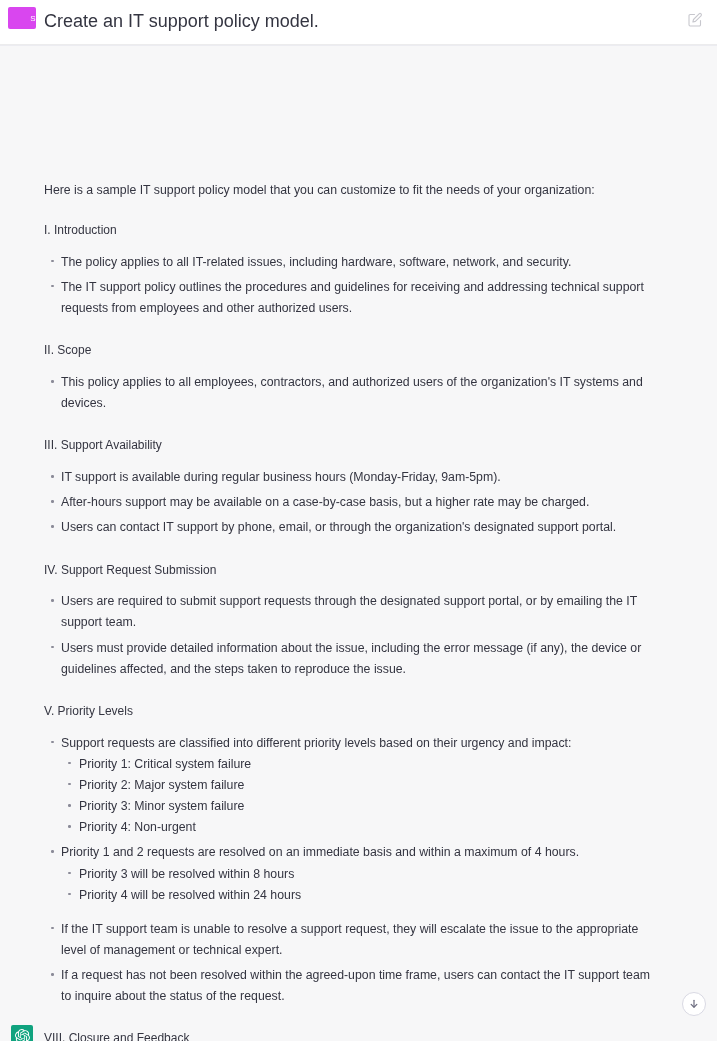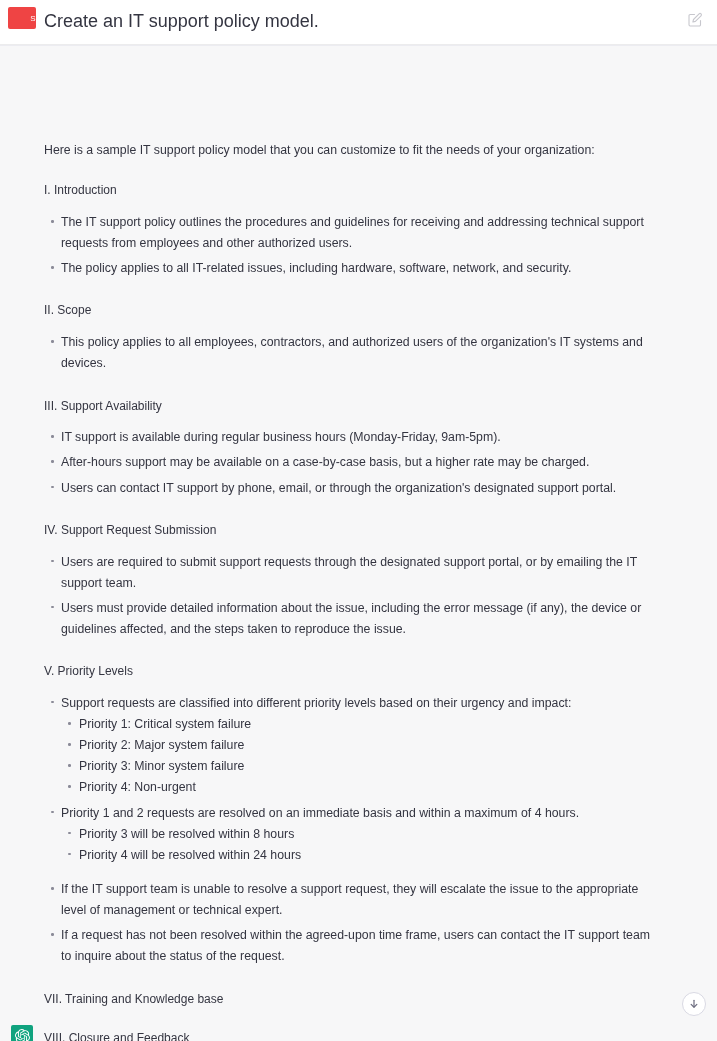--- a/index.html
+++ b/index.html
@@ -53,21 +53,21 @@
   .avatar {
     width: 22px;
     height: 22px;
     border-radius: 2px;
     display: flex;
     align-items: center;
     justify-content: center;
     flex: 0 0 22px;
   }
   .avatar-user {
-    background: #ef4444;
+    background: #d946ef;
     color: #ffffff;
     font-size: 8px;
     letter-spacing: .3px;
     font-weight: 400;
     text-transform: uppercase;
     padding-left: 28px;
   }
   .avatar-assistant {
     background: #10a37f;
   }
@@ -200,22 +200,22 @@
           <path d="M22.28 9.82a5.98 5.98 0 0 0-.52-4.91 6.05 6.05 0 0 0-6.5-2.9A5.98 5.98 0 0 0 10.72 0a6.06 6.06 0 0 0-5.77 4.19 5.98 5.98 0 0 0-4 2.9 6.05 6.05 0 0 0 .75 7.1 5.98 5.98 0 0 0 .51 4.91 6.05 6.05 0 0 0 6.51 2.9A5.98 5.98 0 0 0 13.26 24a6.06 6.06 0 0 0 5.77-4.2 5.99 5.99 0 0 0 4-2.9 6.06 6.06 0 0 0-.75-7.08zM13.26 22.43a4.48 4.48 0 0 1-2.88-1.04l.14-.08 4.78-2.76a.79.79 0 0 0 .39-.68v-6.74l2.02 1.17a.07.07 0 0 1 .04.05v5.58a4.5 4.5 0 0 1-4.49 4.5zM3.6 18.3a4.47 4.47 0 0 1-.535-3.01l.142.085 4.783 2.762a.78.78 0 0 0 .78 0l5.843-3.369v2.332a.08.08 0 0 1-.033.062L9.74 19.95a4.5 4.5 0 0 1-6.14-1.65zM2.34 7.9a4.48 4.48 0 0 1 2.34-1.97v5.68a.77.77 0 0 0 .39.67l5.82 3.36-2.02 1.17a.07.07 0 0 1-.07 0l-4.83-2.79A4.5 4.5 0 0 1 2.35 7.9zm16.6 3.86L13.1 8.38 15.12 7.2a.07.07 0 0 1 .07 0l4.83 2.79a4.49 4.49 0 0 1-.68 8.1v-5.68a.79.79 0 0 0-.4-.67zm2.01-3.02l-.14-.09-4.77-2.78a.78.78 0 0 0-.79 0L9.41 9.23V6.9a.07.07 0 0 1 .03-.06l4.83-2.79a4.49 4.49 0 0 1 6.67 4.65zM8.31 12.86L6.29 11.7a.08.08 0 0 1-.04-.06V6.07a4.49 4.49 0 0 1 7.37-3.45l-.14.08L8.7 5.46a.79.79 0 0 0-.39.68zm1.1-2.37L12.01 9l2.6 1.5v3l-2.6 1.5-2.6-1.5z"></path>
         </svg>
       </div>
     </div>
 
     <div class="content">
       <div class="intro-line">Here is a sample IT support policy model that you can customize to fit the needs of your organization:</div>
       <div id="sections">
           <h3 class="section">I. Introduction</h3>
           <ul class="bullets">
+            <li><span class="li-text">The policy applies to all IT-related issues, including hardware, software, network, and security.</span></li>
             <li><span class="li-text">The IT support policy outlines the procedures and guidelines for receiving and addressing technical support requests from employees and other authorized users.</span></li>
-            <li><span class="li-text">The policy applies to all IT-related issues, including hardware, software, network, and security.</span></li>
           </ul>
           <h3 class="section">II. Scope</h3>
           <ul class="bullets">
             <li><span class="li-text">This policy applies to all employees, contractors, and authorized users of the organization's IT systems and devices.</span></li>
           </ul>
           <h3 class="section">III. Support Availability</h3>
           <ul class="bullets">
             <li><span class="li-text">IT support is available during regular business hours (Monday-Friday, 9am-5pm).</span></li>
             <li><span class="li-text">After-hours support may be available on a case-by-case basis, but a higher rate may be charged.</span></li>
             <li><span class="li-text">Users can contact IT support by phone, email, or through the organization's designated support portal.</span></li>
@@ -235,21 +235,20 @@
               </ul></li>
             <li><span class="li-text">Priority 1 and 2 requests are resolved on an immediate basis and within a maximum of 4 hours.</span><ul class="sub">
                 <li>Priority 3 will be resolved within 8 hours</li>
                 <li>Priority 4 will be resolved within 24 hours</li>
               </ul></li>
           </ul>
           <ul class="bullets">
             <li><span class="li-text">If the IT support team is unable to resolve a support request, they will escalate the issue to the appropriate level of management or technical expert.</span></li>
             <li><span class="li-text">If a request has not been resolved within the agreed-upon time frame, users can contact the IT support team to inquire about the status of the request.</span></li>
           </ul>
-          <h3 class="section">VII. Training and Knowledge base</h3>
           <h3 class="section">VIII. Closure and Feedback</h3>
         </div>
     </div>
   </div>
 
   <div class="scroll-btn">
     <svg width="12" height="12" viewBox="0 0 16 16" fill="none" stroke="#6e6e80" stroke-width="1.6" stroke-linecap="round" stroke-linejoin="round">
       <path d="M8 3v9"></path>
       <path d="M4.2 8.5L8 12.3l3.8-3.8"></path>
     </svg>

